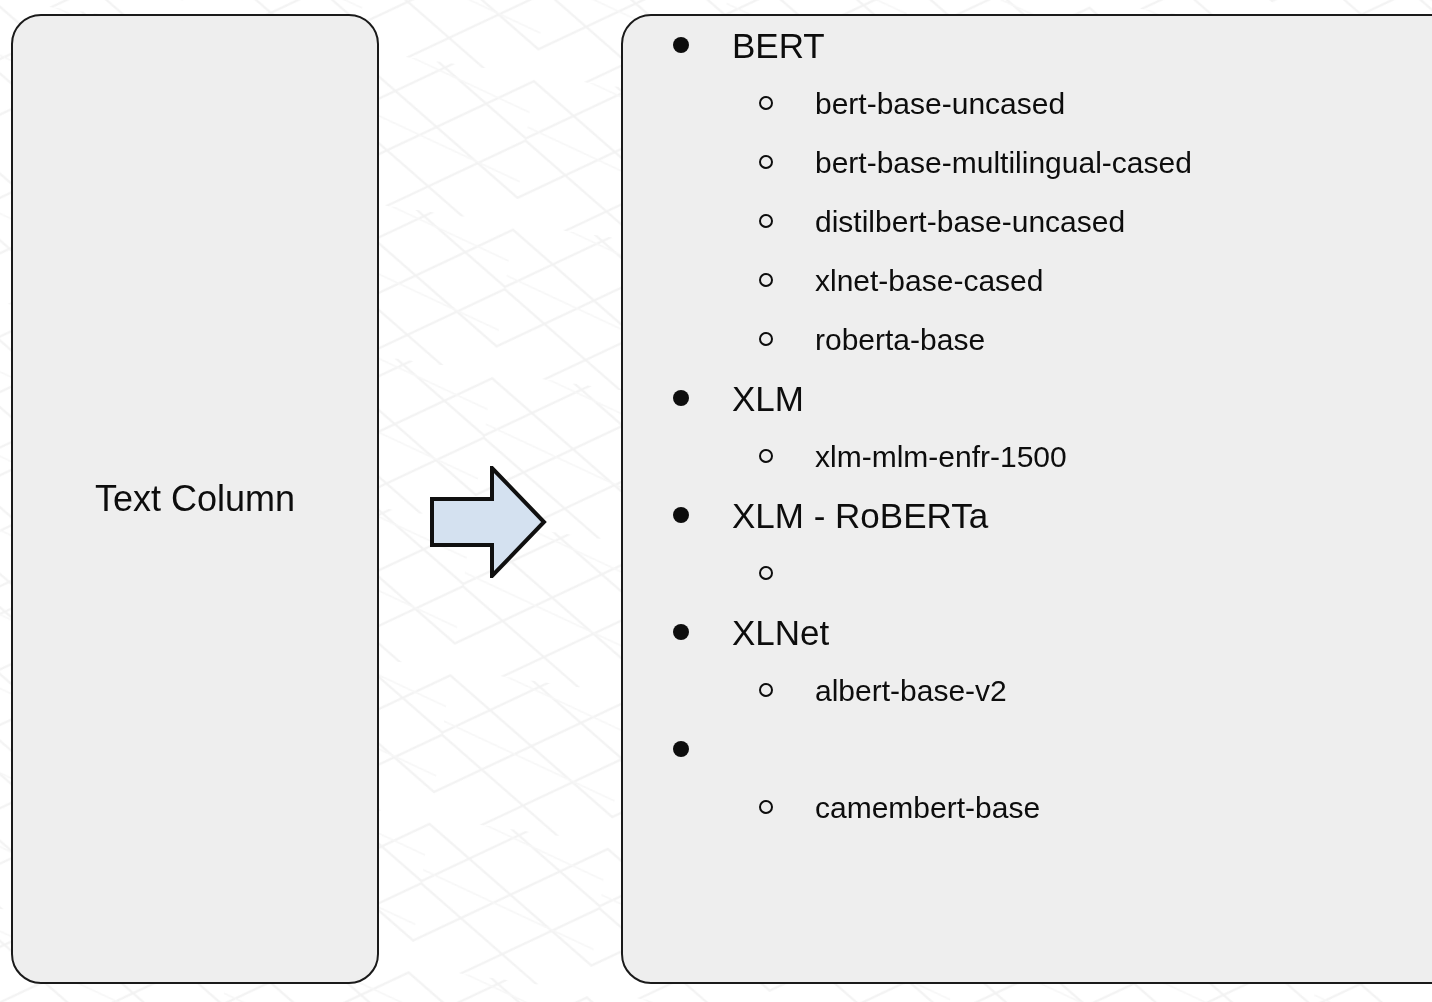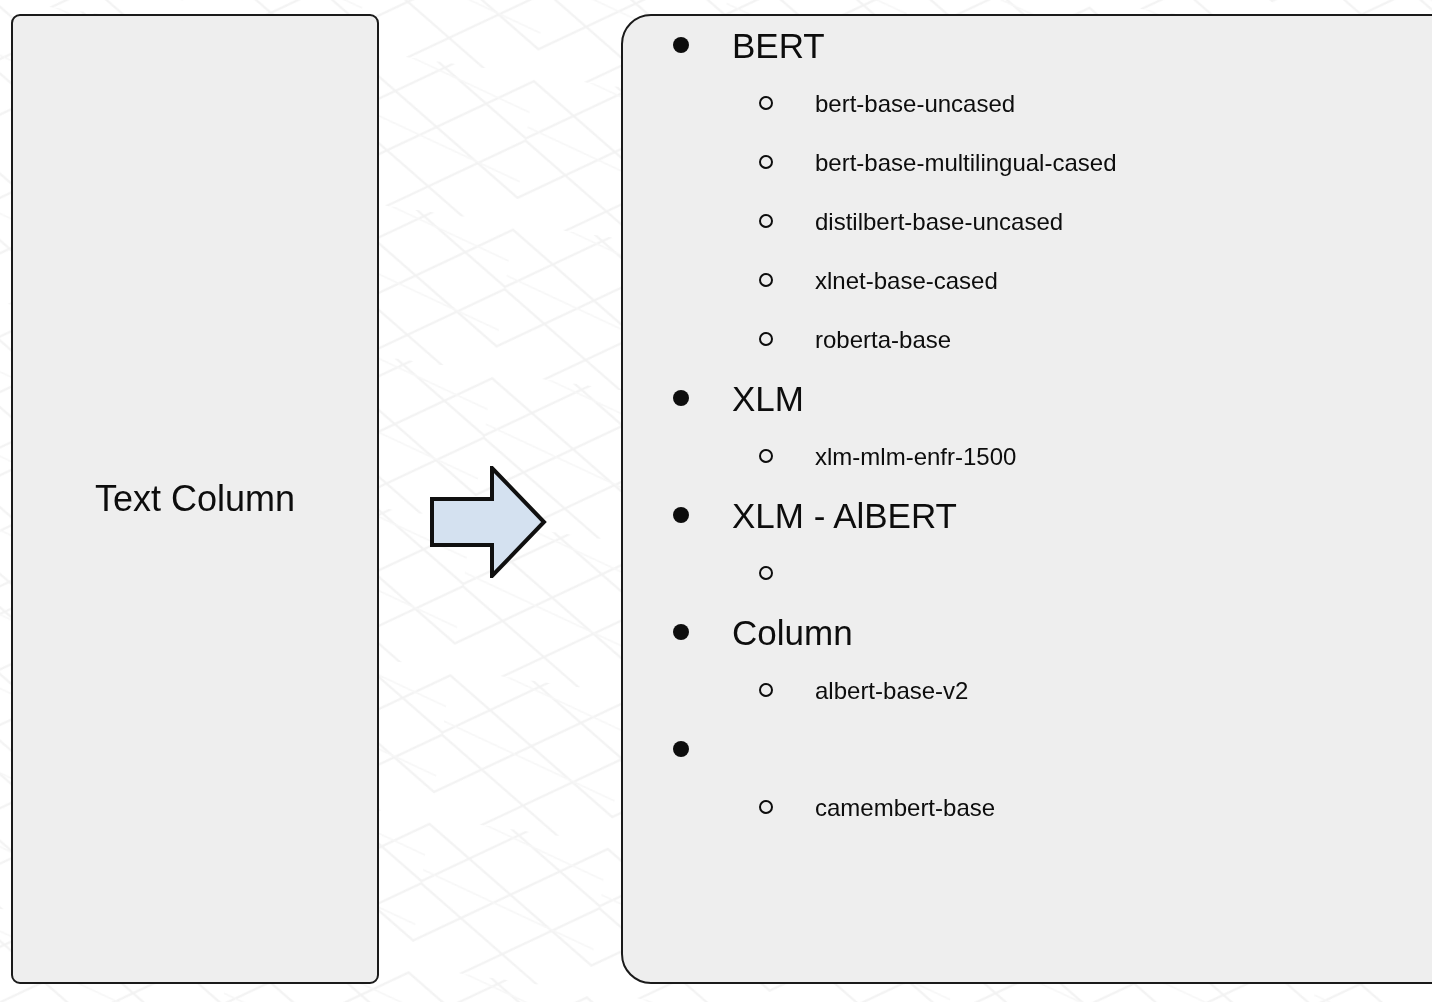--- a/index.html
+++ b/index.html
@@ -42,21 +42,20 @@
   }
 
   .panel-left {
     left: 11px;
     top: 14px;
     width: 368px;
     height: 970px;
     display: flex;
     align-items: center;
     justify-content: center;
-    border-radius: 9px;
   }
 
   .panel-left-label {
     font-size: 36px;
     color: #0d0d0d;
     line-height: 1.1;
     white-space: nowrap;
   }
 
   .panel-right {
@@ -105,21 +104,21 @@
     align-items: center;
   }
 
   .row-l1 .label {
     font-size: 35px;
     color: #0d0d0d;
     line-height: 1;
     white-space: nowrap;
   }
   .row-l2 .label {
-    font-size: 24px;
+    font-size: 30px;
     color: #0d0d0d;
     line-height: 1;
     white-space: nowrap;
   }
 
   
   .bullet-solid {
     position: absolute;
     left: 50px;
     top: 50%;
@@ -197,28 +196,28 @@
         <li class="row row-l1">
           <span class="bullet-solid"></span>
           <span class="label">XLM</span>
         </li>
         <li class="row row-l2">
           <span class="bullet-hollow"></span>
           <span class="label">xlm-mlm-enfr-1500</span>
         </li>
         <li class="row row-l1">
           <span class="bullet-solid"></span>
-          <span class="label">XLM - AlBERT</span>
-        </li>
-        <li class="row row-l2">
-          <span class="bullet-hollow"></span>
-        </li>
-        <li class="row row-l1">
-          <span class="bullet-solid"></span>
-          <span class="label">Column</span>
+          <span class="label">XLM - RoBERTa</span>
+        </li>
+        <li class="row row-l2">
+          <span class="bullet-hollow"></span>
+        </li>
+        <li class="row row-l1">
+          <span class="bullet-solid"></span>
+          <span class="label">XLNet</span>
         </li>
         <li class="row row-l2">
           <span class="bullet-hollow"></span>
           <span class="label">albert-base-v2</span>
         </li>
         <li class="row row-l1">
           <span class="bullet-solid"></span>
         </li>
         <li class="row row-l2">
           <span class="bullet-hollow"></span>

